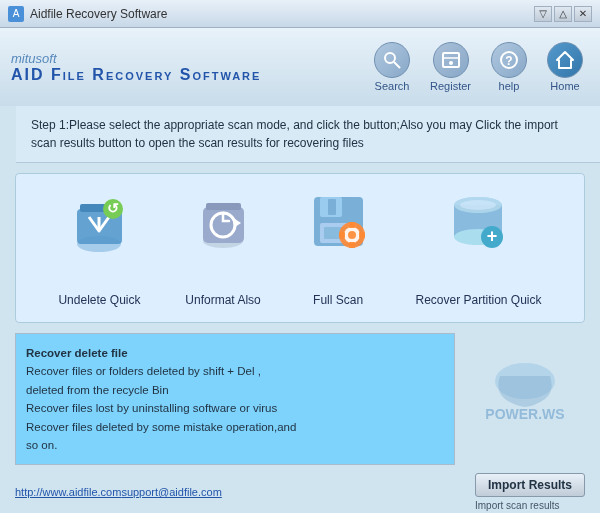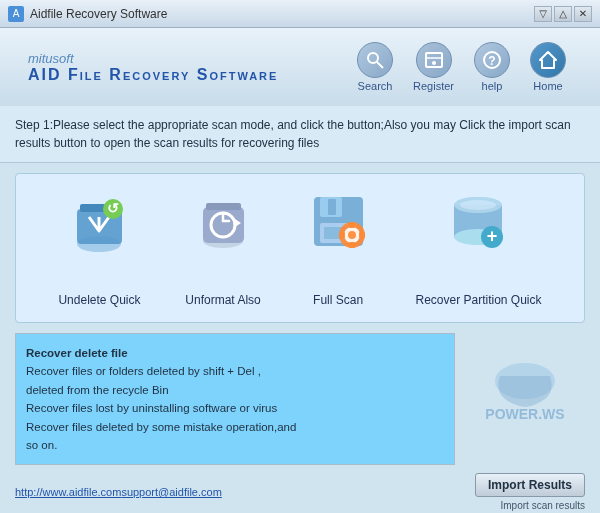--- a/index.html
+++ b/index.html
@@ -56,21 +56,21 @@
     .main-container {
       background: #d0e4f0;
       height: 485px;
       display: flex;
       flex-direction: column;
     }
     .header-section {
       display: flex;
       align-items: center;
       justify-content: space-between;
-      padding: 10px 28px;
+      padding: 10px 11px;
       background: linear-gradient(to bottom, #e8f2fa, #c8dcea);
     }
     .logo-area {
       display: flex;
       flex-direction: column;
     }
     .logo-brand {
       font-size: 13px;
       color: #5588bb;
       font-style: italic;
@@ -124,20 +124,21 @@
       font-size: 11px;
       color: #335588;
     }
     .step-text {
       background: #d8eaf6;
       padding: 10px 15px;
       font-size: 12px;
       color: #223344;
       line-height: 1.5;
       border-bottom: 1px solid #b0c8d8;
+      margin-left: 16px;
     }
     .scan-area {
       margin: 10px 15px;
       background: #ddeeff;
       border: 1px solid #aaccdd;
       border-radius: 4px;
       padding: 15px 20px;
       display: flex;
       justify-content: space-around;
       align-items: center;
@@ -202,21 +203,21 @@
     }
     .bottom-link {
       font-size: 11px;
       color: #2255aa;
       text-decoration: underline;
       cursor: pointer;
     }
     .import-btn-area {
       display: flex;
       flex-direction: column;
-      align-items: flex-end;
+      align-items: flex-start;
       gap: 3px;
     }
     .import-btn {
       background: linear-gradient(to bottom, #e8f0f8, #c0ccd8);
       border: 1px solid #8899aa;
       border-radius: 3px;
       padding: 4px 12px;
       font-size: 12px;
       color: #223344;
       cursor: pointer;

